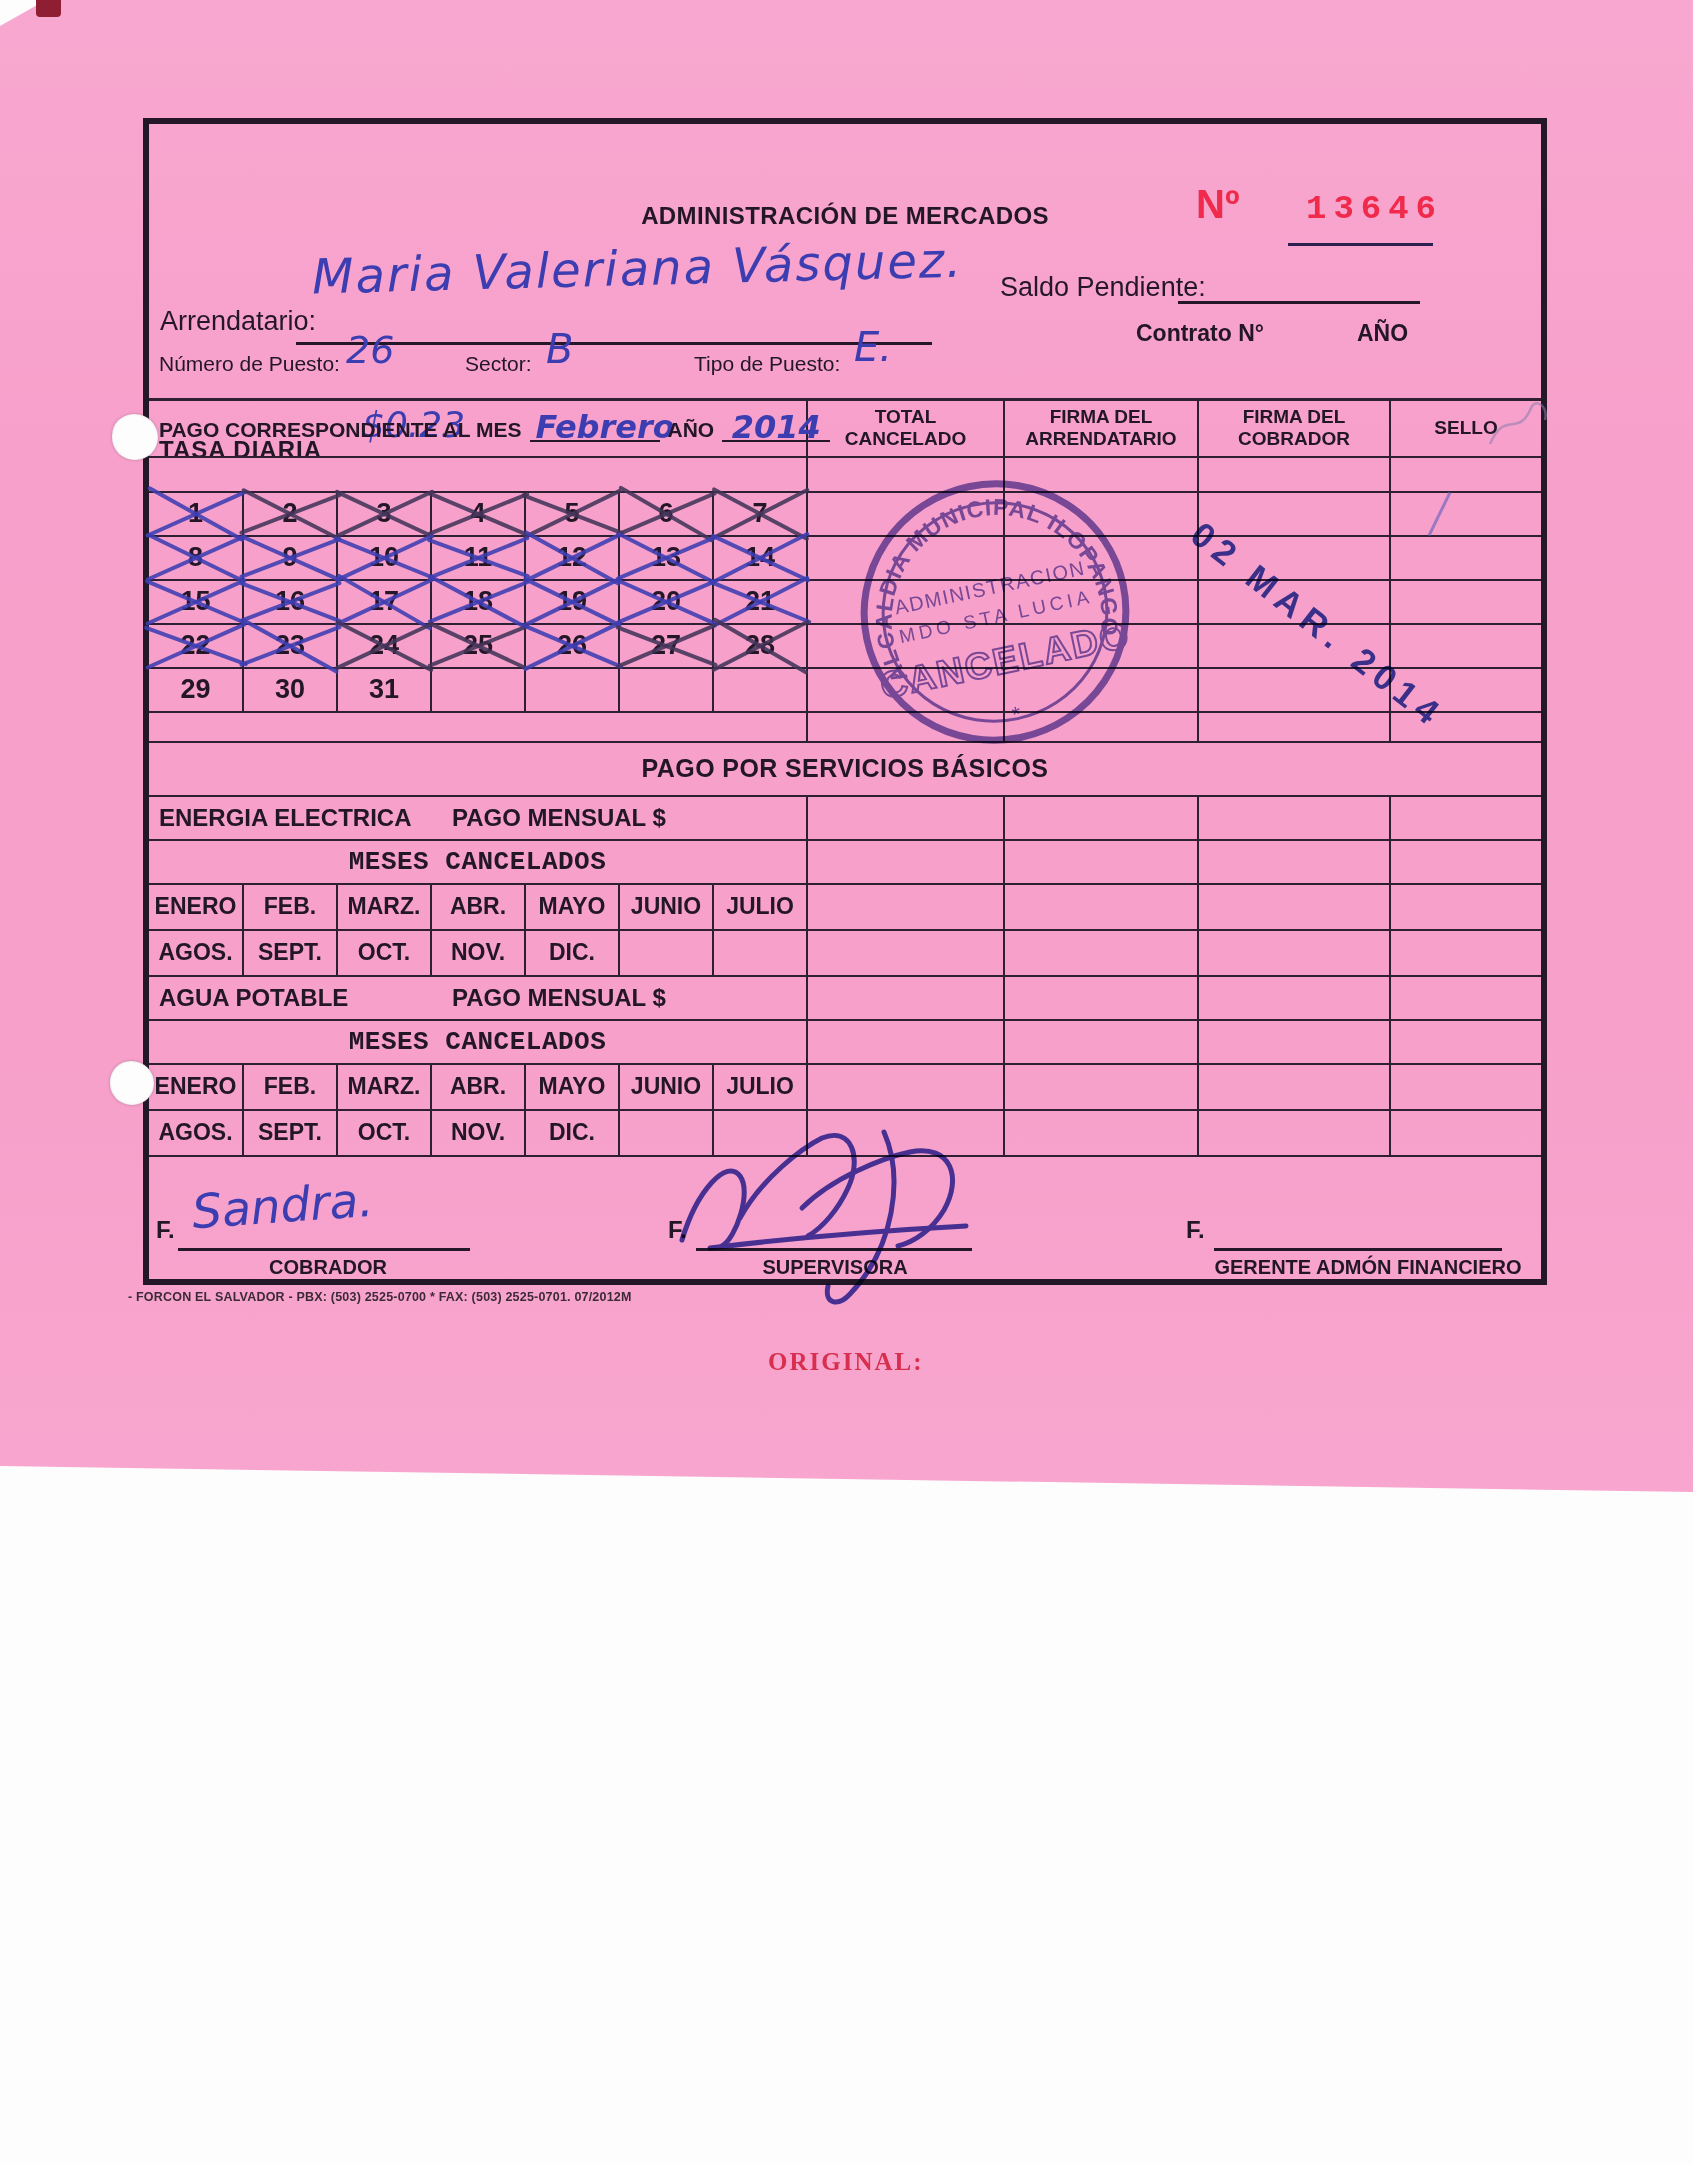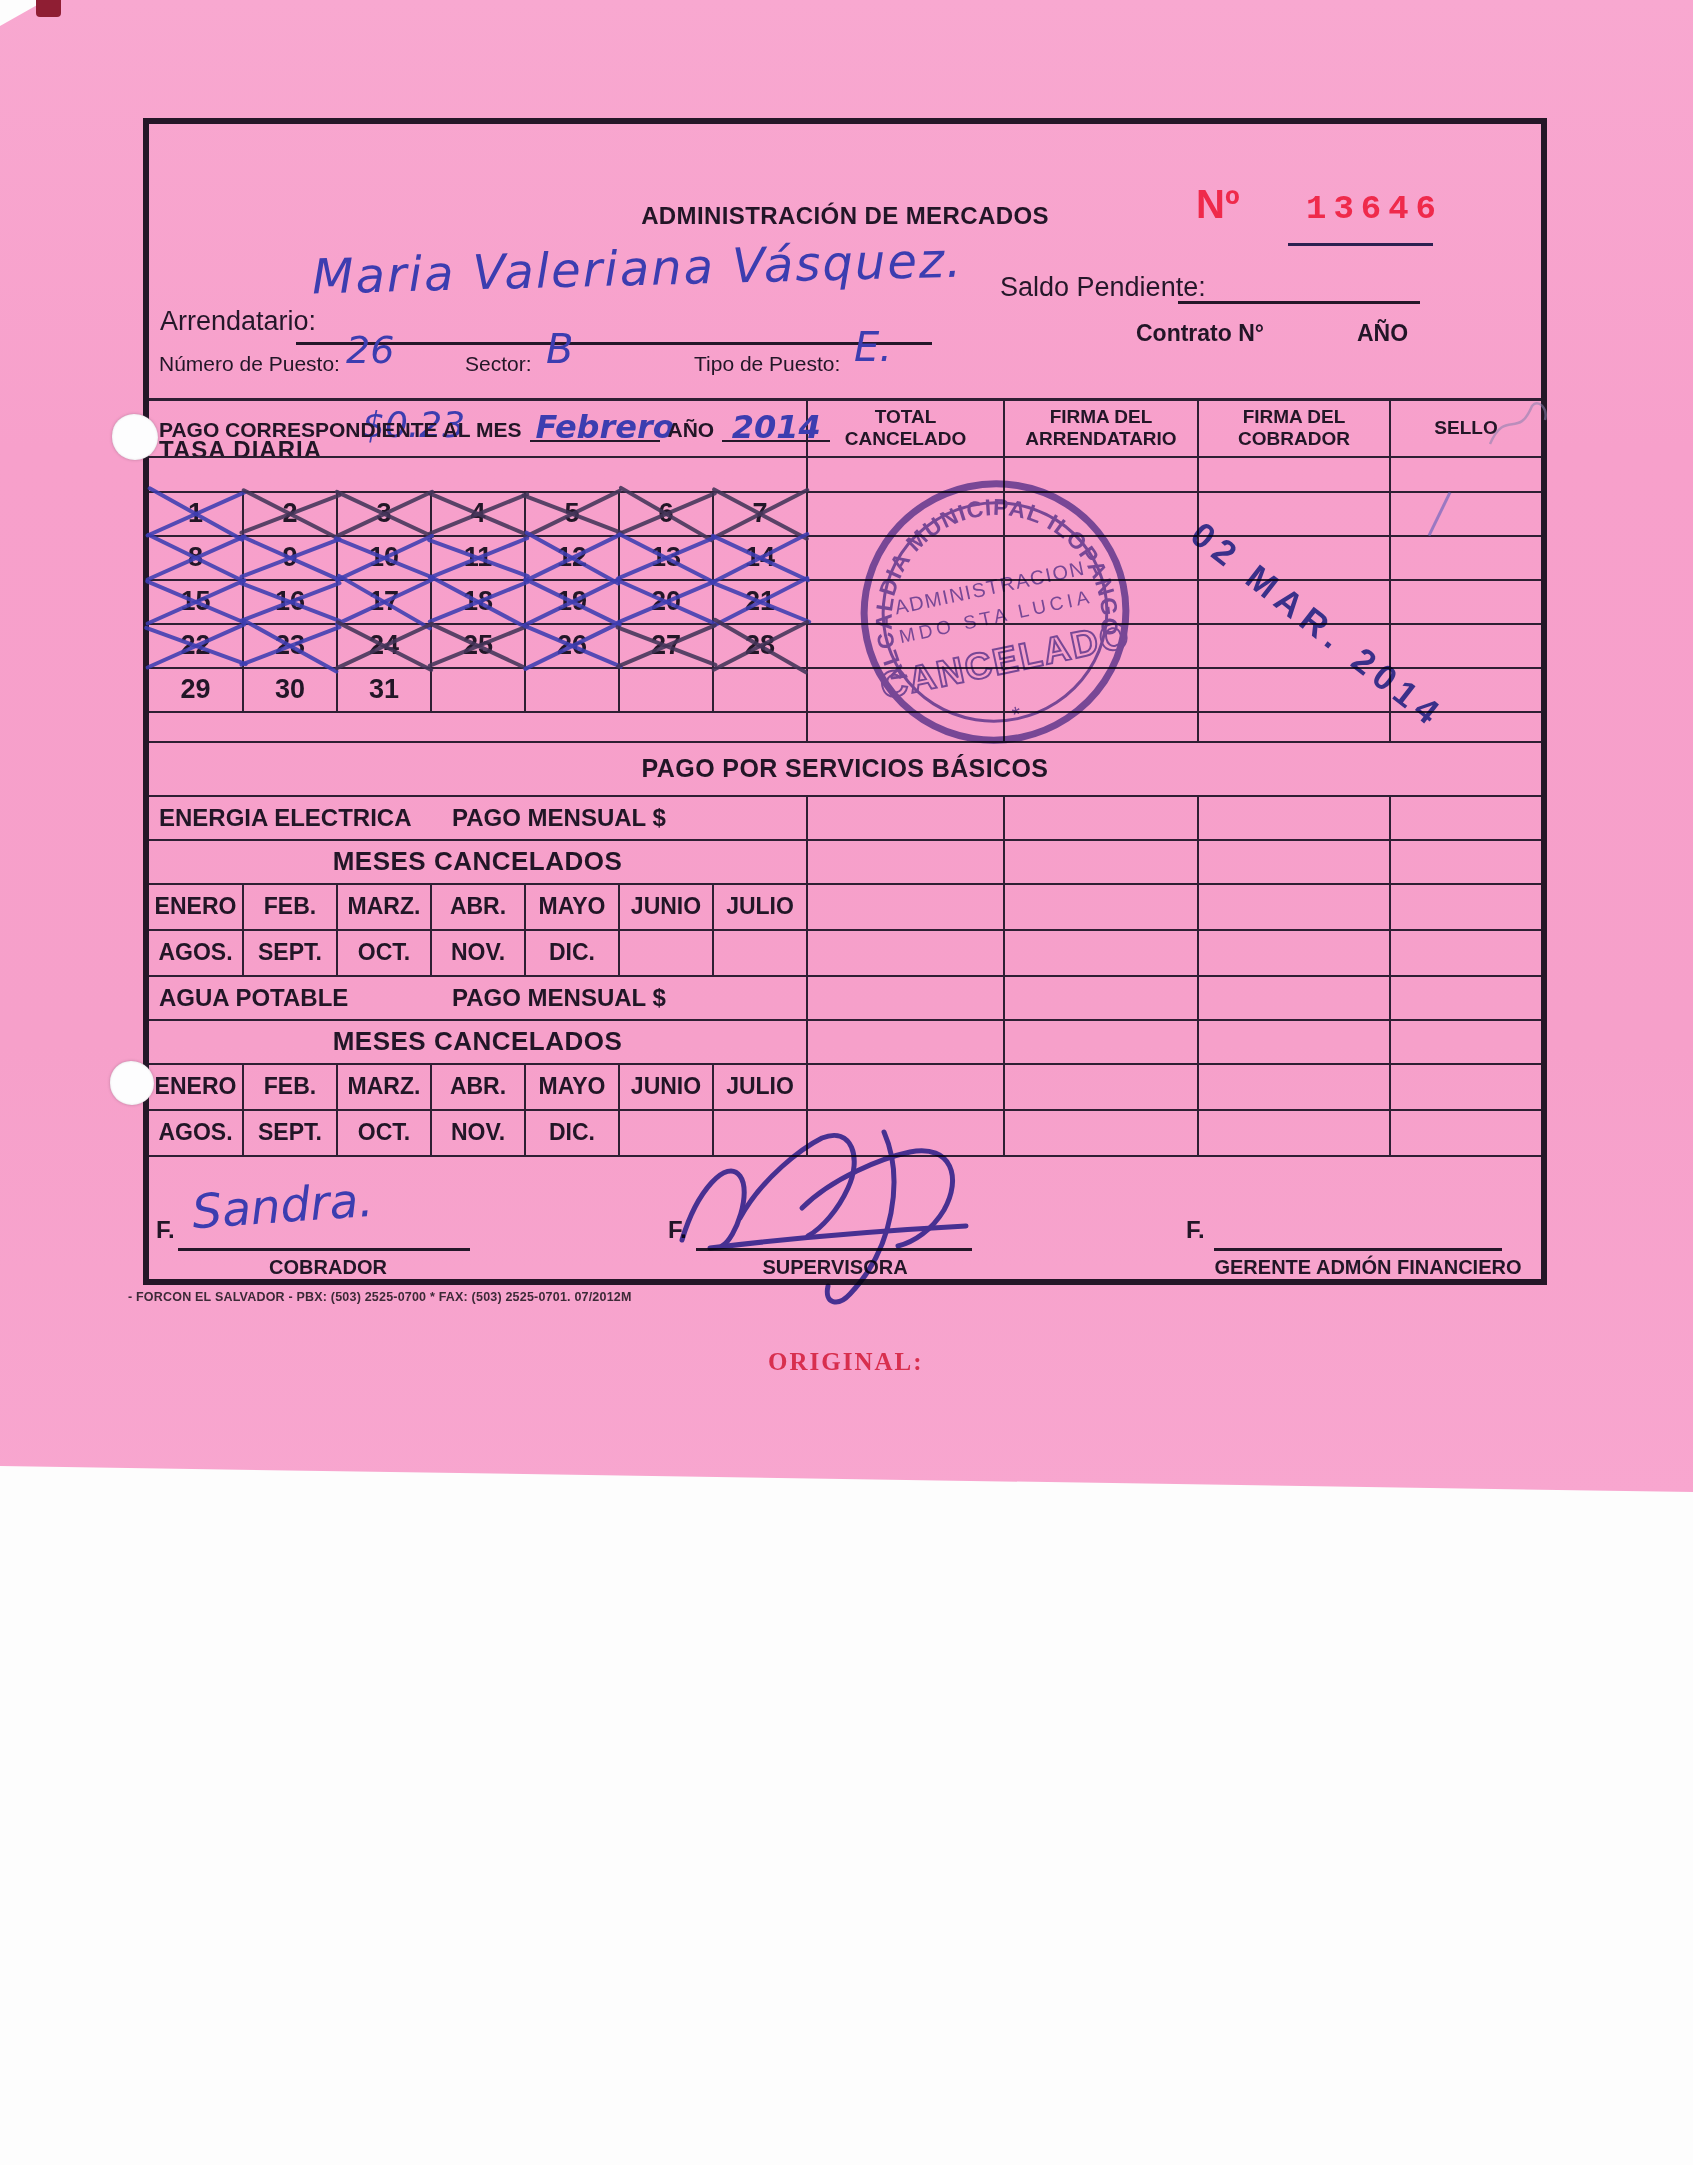--- a/index.html
+++ b/index.html
@@ -56,21 +56,21 @@
   .hand-slot2{min-width:96px;}
   .fc-head{font-size:19px;font-weight:bold;text-align:center;line-height:22px;}
   .day-cell{position:relative;text-align:center;font-size:27px;font-weight:bold;}
   .xmark{position:absolute;left:0;top:0;width:100%;height:100%;pointer-events:none;}
   .xmark i{position:absolute;left:-9%;top:50%;width:118%;height:4px;border-radius:3px;display:block;}
   .band{border-left:none !important;border-right:none !important;}
   .sect-title{text-align:center;font-size:25px;font-weight:bold;letter-spacing:.4px;}
   .svc-row{position:relative;font-size:24px;font-weight:bold;text-align:right;}
   .svc-l1{position:absolute;left:10px;top:50%;transform:translateY(-50%);white-space:nowrap;}
   .svc-l2{position:absolute;left:303px;top:50%;transform:translateY(-50%);white-space:nowrap;}
-  .meses{text-align:center;font-size:26px;font-weight:bold;letter-spacing:.5px;}
+  .meses{text-align:center;font-size:26px;font-weight:bold;letter-spacing:.5px;font-family:Liberation Mono, monospace;}
   .month-cell{text-align:center;font-size:23px;font-weight:bold;}
   
   .stamp{position:absolute;left:845px;top:462px;width:300px;height:300px;opacity:.8;
          transform:rotate(-12deg);mix-blend-mode:multiply;z-index:40;}
   .date-stamp{position:absolute;left:1208px;top:514px;font-size:35px;font-weight:bold;letter-spacing:7px;
               color:#2b3ca7;transform:rotate(38deg);transform-origin:0 0;opacity:.92;
               mix-blend-mode:multiply;z-index:40;white-space:nowrap;}
   .pen-slash{position:absolute;left:1438px;top:490px;width:3px;height:48px;background:#6a63bd;
              transform:rotate(26deg);opacity:.65;z-index:41;}
   .squiggle{position:absolute;left:1488px;top:398px;z-index:41;opacity:.55;}

